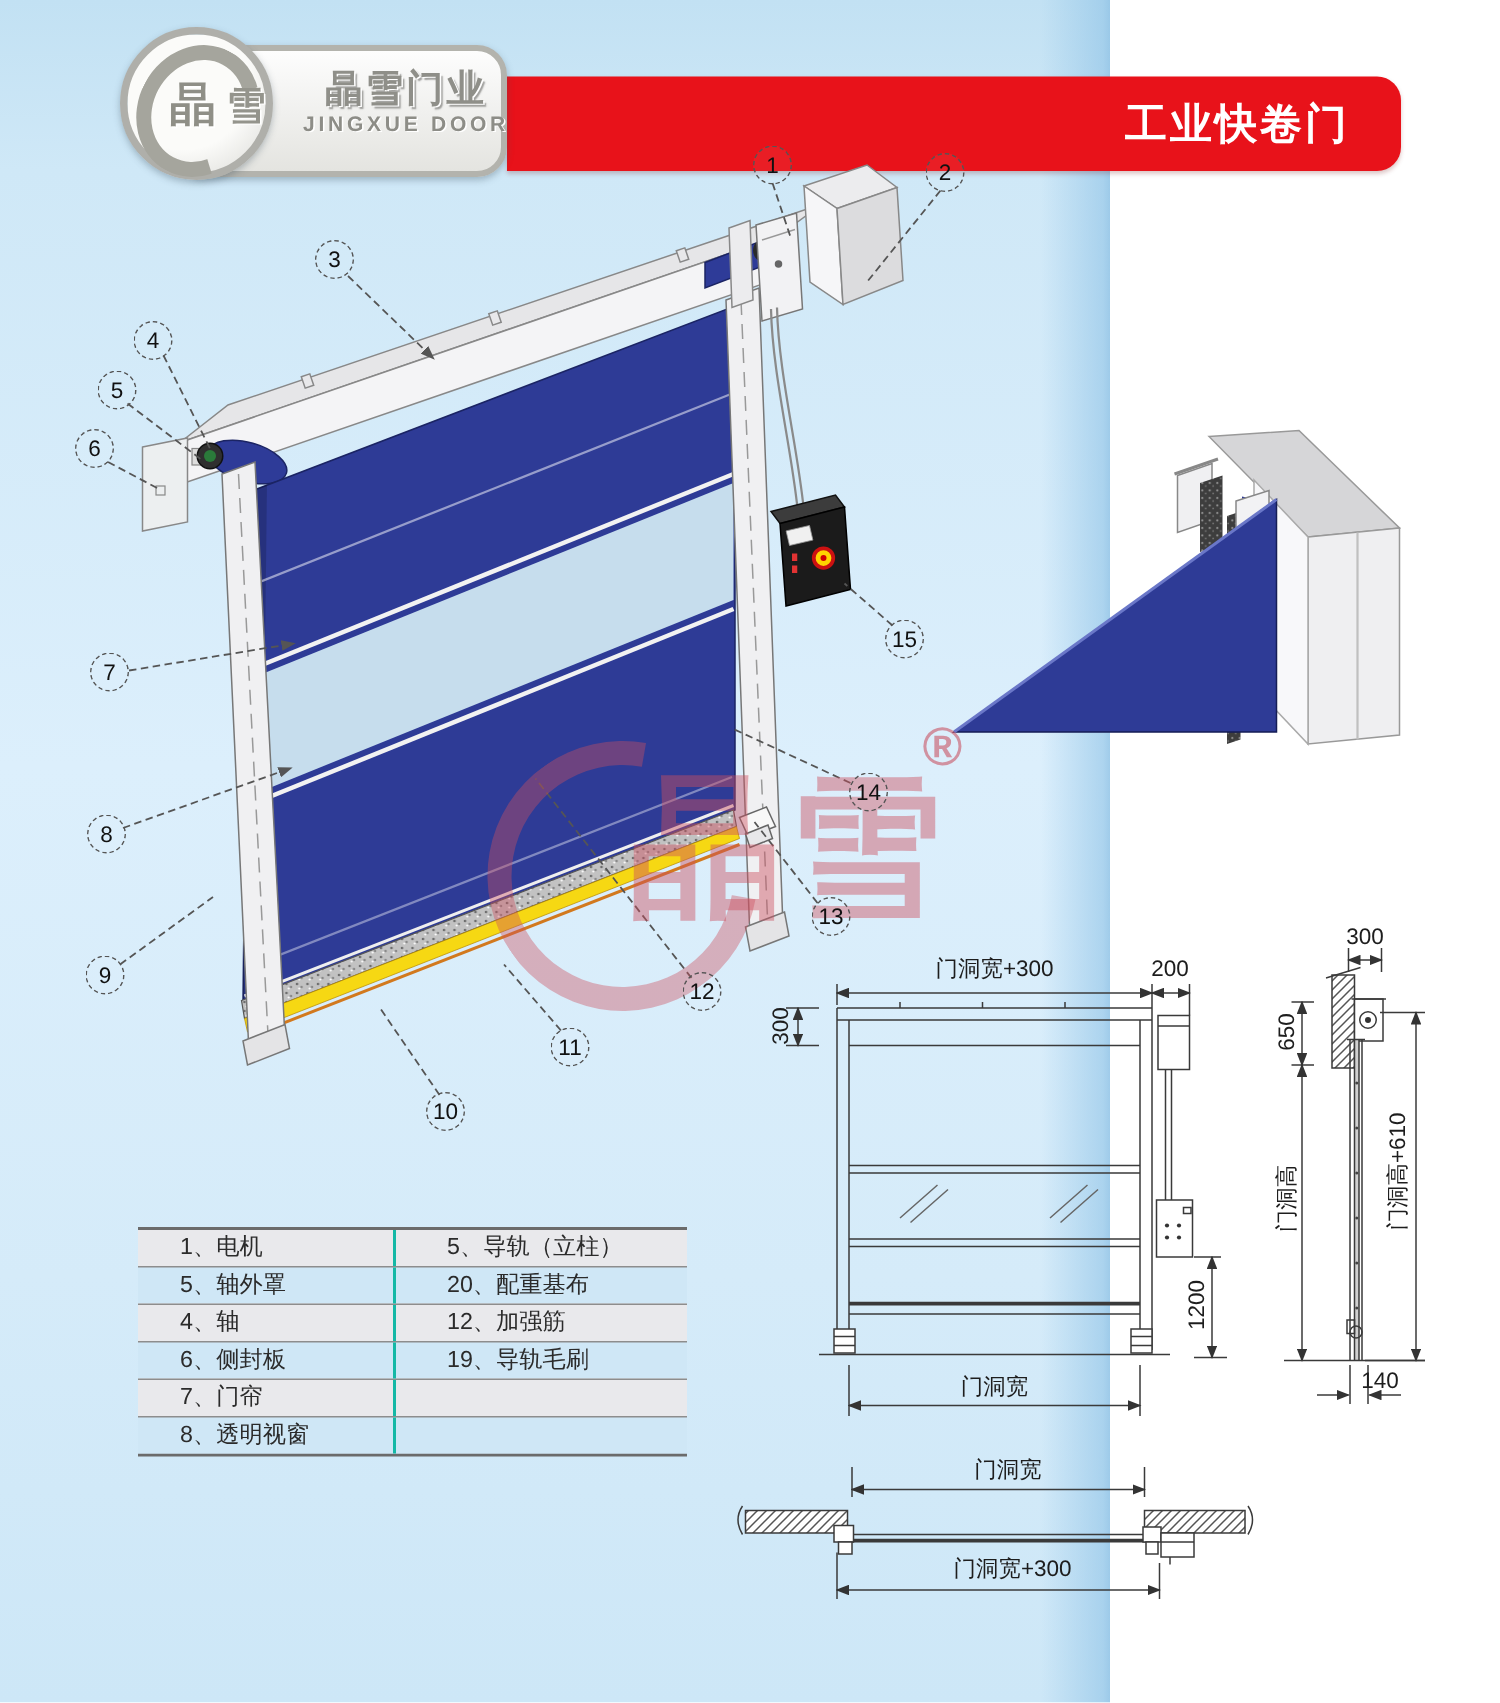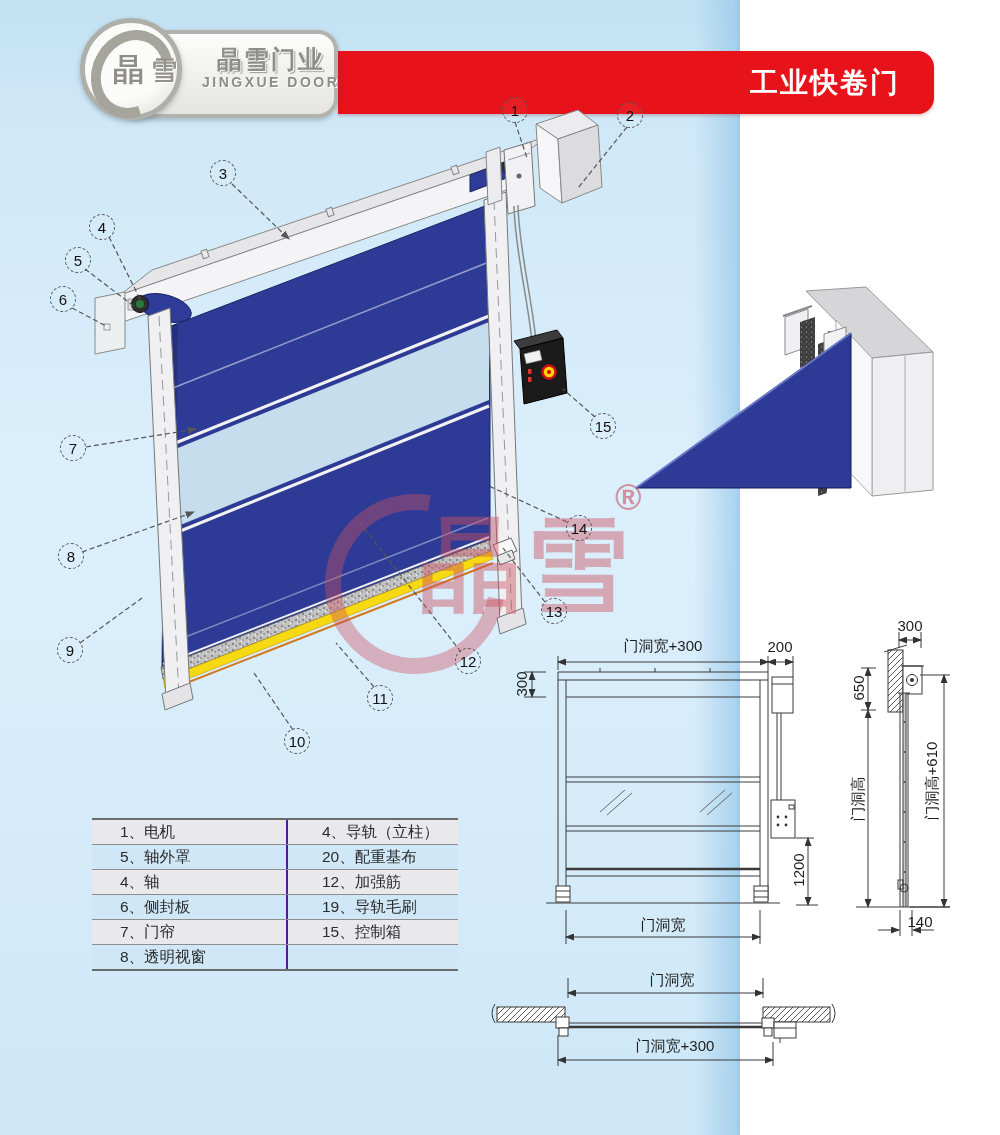--- a/index.html
+++ b/index.html
@@ -45,21 +45,21 @@
   
   .dim{position:absolute;font-size:15px;color:#1d1d1d;white-space:nowrap;
     transform:translate(-50%,-50%);z-index:6;}
   .dim.v{transform:translate(-50%,-50%) rotate(-90deg);}
   
   .ptable{left:92px;top:818px;width:366px;border-top:2px solid #6b6b6b;border-bottom:2px solid #6b6b6b;z-index:6;}
   .prow{display:flex;height:24px;line-height:24px;font-size:15.5px;color:#2b2b2b;}
   .prow + .prow{border-top:1px solid #8d8d8d;}
   .prow:nth-child(odd){background:#e9e9ec;}
   .prow:nth-child(even){background:#cfe7f6;}
-  .cell-l{width:196px;border-right:2px solid #4c1d95;padding-left:28px;box-sizing:border-box;}
+  .cell-l{width:172px;border-right:2px solid #14b8a6;padding-left:28px;box-sizing:border-box;}
   .cell-r{flex:1;padding-left:34px;}
   svg{position:absolute;left:0;top:0;z-index:4;}
 </style>
 </head>
 <body>
 
 <div class="abs bg-blue"></div>
 <div class="abs bg-edge"></div>
 
 <svg width="1000" height="1135" viewBox="0 0 1000 1135">
@@ -314,35 +314,34 @@
 <span class="dim v" style="left:858px;top:688px">650</span>
 <span class="dim v" style="left:858px;top:799px">门洞高</span>
 <span class="dim v" style="left:932px;top:781px">门洞高+610</span>
 <span class="dim" style="left:920px;top:921px">140</span>
 <span class="dim" style="left:672px;top:980px">门洞宽</span>
 <span class="dim" style="left:675px;top:1046px">门洞宽+300</span>
 
 <div class="abs ptable">
   <div class="prow">
     <div class="cell-l">1、电机</div>
-    <div class="cell-r">4、导轨（立柱）</div>
+    <div class="cell-r">5、导轨（立柱）</div>
   </div>
   <div class="prow">
     <div class="cell-l">5、轴外罩</div>
     <div class="cell-r">20、配重基布</div>
   </div>
   <div class="prow">
     <div class="cell-l">4、轴</div>
     <div class="cell-r">12、加强筋</div>
   </div>
   <div class="prow">
     <div class="cell-l">6、侧封板</div>
     <div class="cell-r">19、导轨毛刷</div>
   </div>
   <div class="prow">
     <div class="cell-l">7、门帘</div>
-    <div class="cell-r">15、控制箱</div>
   </div>
   <div class="prow">
     <div class="cell-l">8、透明视窗</div>
     <div class="cell-r"></div>
   </div>
 </div>
 
 </body></html>

